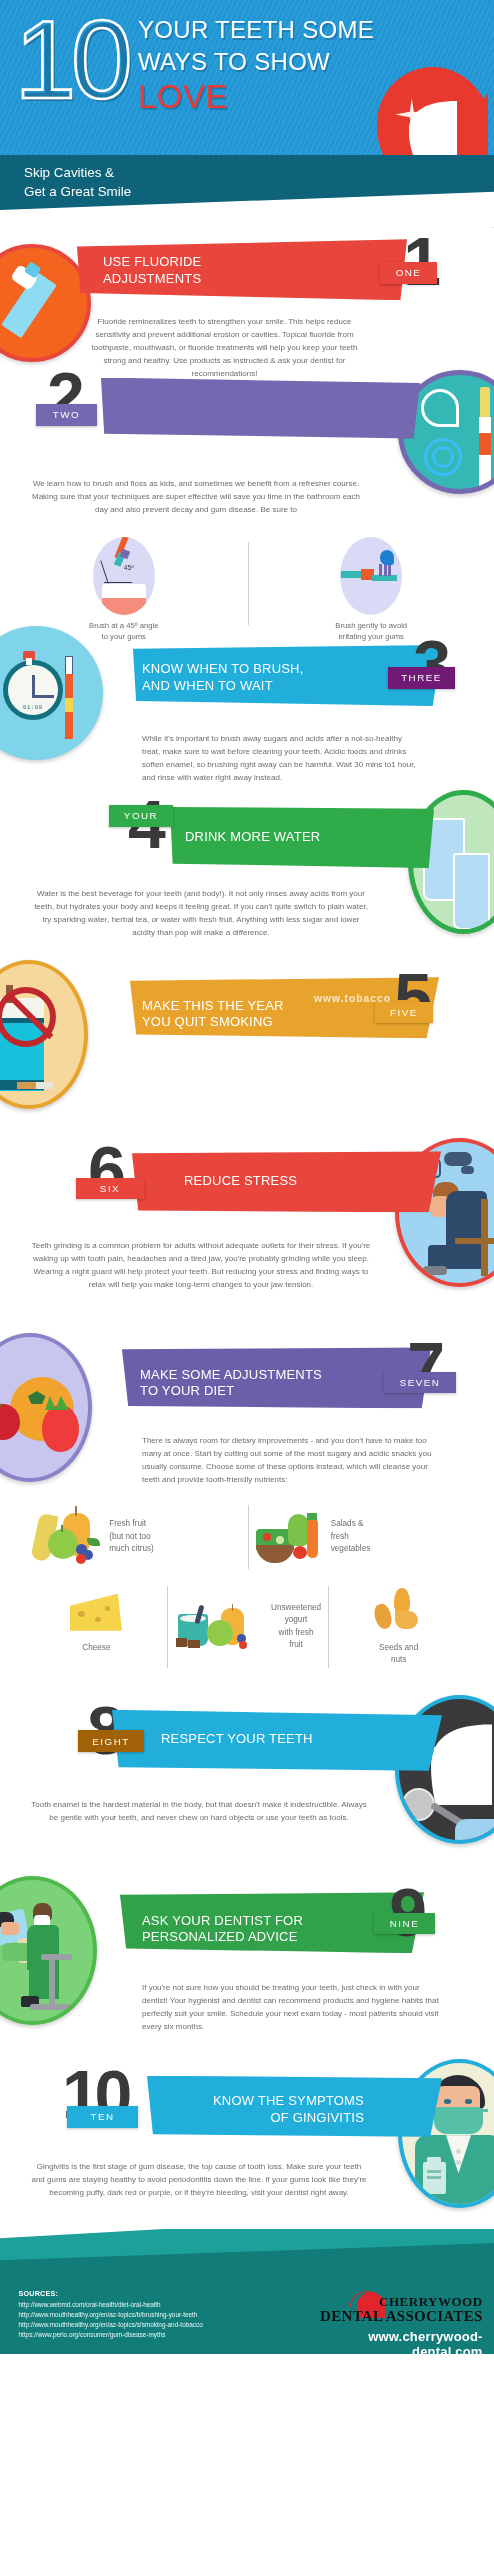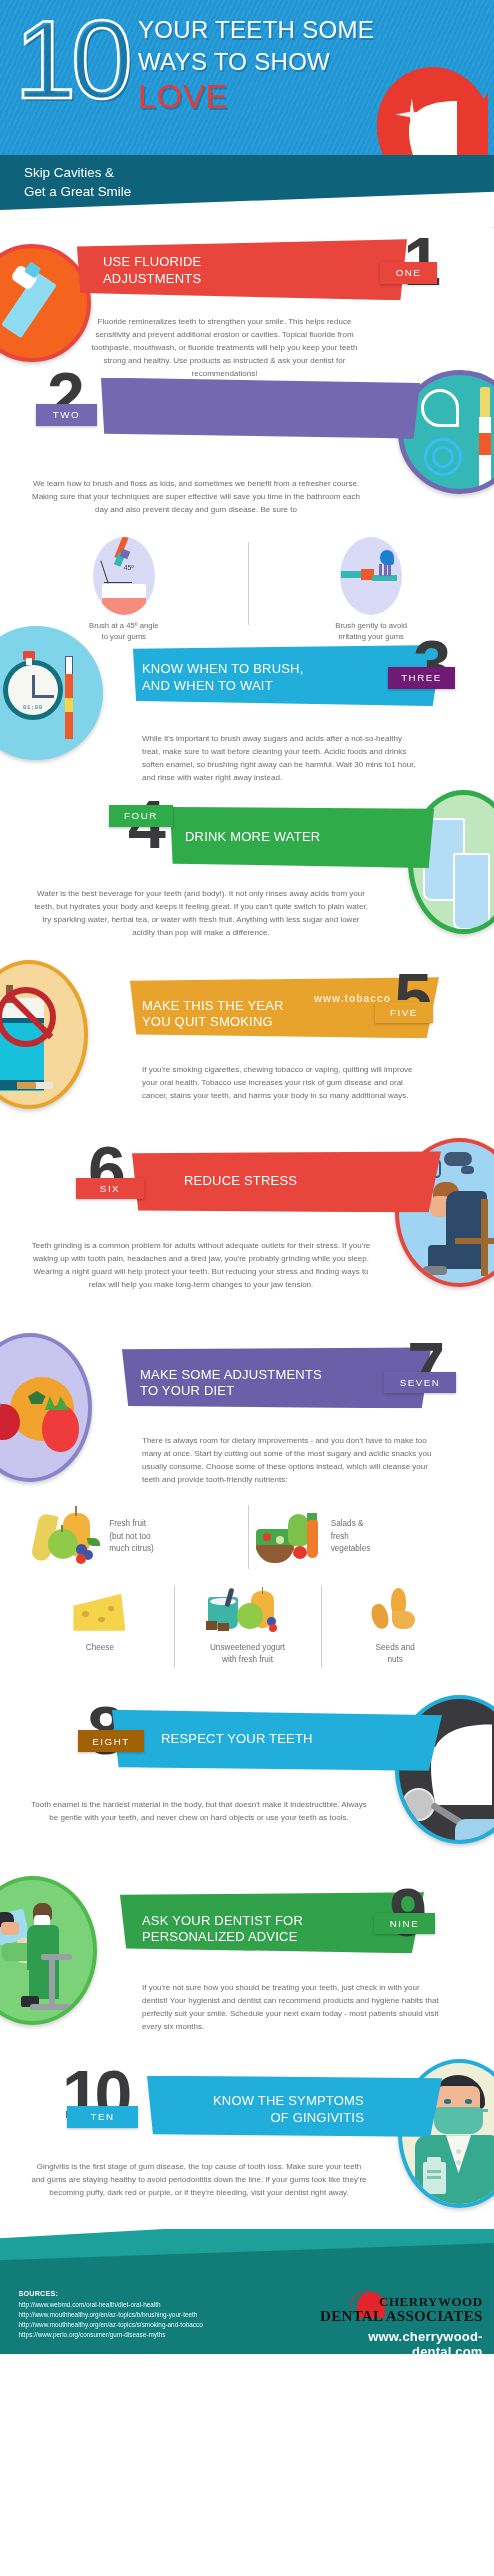--- a/index.html
+++ b/index.html
@@ -268,21 +268,21 @@
     <div class="circle-img" style="right:-24px; top:10.3px; width:111px; height:144px; border-radius:50%; background:#bfe6bc; border:5.7px solid #30ab4a;">
       <div style="position:absolute;left:10.3px;top:23px;width:42px;height:83px;background:#b5dcf5;border:2.1px solid #fff;border-radius:2.6px 2.6px 8.2px 8.2px;"></div>
       <div style="position:absolute;left:40px;top:58px;width:37px;height:77px;background:#b5dcf5;border:2.1px solid #fff;border-radius:2.6px 2.6px 8.2px 8.2px;"></div>
     </div>
     <div class="bignum" style="left:128px; top:14.4px;">4</div>
     <div class="band" style="left:170px; top:27px; width:264px; background:#30ab4a;
                 clip-path:polygon(0 0,100% 3%,98% 100%,1% 93%);"></div>
     <div class="band-title" style="left:185px; top:49px;">
       <div>DRINK MORE WATER</div>
     </div>
-    <div class="ribbon" style="left:109px; top:25px; width:64px; background:#30ab4a;">FOUR</div>
+    <div class="ribbon" style="left:109px; top:25px; width:64px; background:#30ab4a;">YOUR</div>
     <div class="body-text" style="position:absolute; left:31px; top:107px; width:340px; text-align:center;">Water is the best beverage for your teeth (and body!). It not only rinses away acids from your teeth, but hydrates your body and keeps it feeling great. If you can't quite switch to plain water, try sparkling water, herbal tea, or water with fresh fruit. Anything with less sugar and lower acidity than pop will make a difference.</div>
   </div>
 
   <div class="section" style="height:170px; margin-top:20.6px;">
     <div class="circle-img" style="left:-30px; top:4.1px; width:118px; height:149px; border-radius:50%; background:#f6d79c; border:4.1px solid #e8a32c;">
       <div style="position:absolute;left:13.4px;top:34px;width:57px;height:93px;background:#17c0db;"></div>
       <div style="position:absolute;left:13.4px;top:34px;width:57px;height:21.6px;background:#f5f5f0;"></div>
       <div style="position:absolute;left:13.4px;top:54px;width:57px;height:5.2px;background:#0e6279;"></div>
       <div style="position:absolute;left:13.4px;top:116px;width:57px;height:10.3px;background:#0e6279;"></div>
       <div style="position:absolute;left:32px;top:21.6px;width:7.2px;height:17.5px;background:#8b5a3c;"></div>
@@ -293,21 +293,20 @@
     </div>
     <div class="band" style="left:130px; top:21.6px; width:309px; background:#e8a32c;
                 clip-path:polygon(0 6%,100% 0,96% 100%,2% 94%);"></div>
     <div class="wm" style="left:314px; top:37px;">www.tobacco</div>
     <div class="band-title" style="left:142px; top:42px;">
       <div>MAKE THIS THE YEAR</div>
       <div>YOU QUIT SMOKING</div>
     </div>
     <div class="bignum" style="right:65px; top:11.3px;">5</div>
     <div class="ribbon" style="right:62px; top:46px; width:58px; background:#e8a32c;">FIVE</div>
-    <div class="body-text" style="position:absolute; left:142px; top:107px; width:278px;">If you're smoking cigarettes, chewing tobacco or vaping, quitting will improve your oral health. Tobacco use increases your risk of gum disease and oral cancer, stains your teeth, and harms your body in so many additional ways.</div>
   </div>
 
   <div class="section" style="height:170px; margin-top:5.2px;">
     <div class="circle-img" style="right:-29px; top:7.2px; width:129px; height:149px; border-radius:50%; background:#9fd5f2; border:4.6px solid #e8453c;">
       <div style="position:absolute;left:45px;top:10.3px;width:28px;height:13.4px;background:#3f5878;border-radius:7.2px;"></div>
       <div style="position:absolute;left:62px;top:24px;width:13.4px;height:8.2px;background:#3f5878;border-radius:4.6px;"></div>
       <div style="position:absolute;left:33px;top:17.5px;width:9.3px;height:18.5px;border:2.6px solid #3f5878;border-radius:5.2px;"></div>
       <div style="position:absolute;left:34px;top:40px;width:26px;height:25px;background:#a9642f;border-radius:11.3px 11.3px 3.1px 3.1px;"></div>
       <div style="position:absolute;left:31px;top:54px;width:20.6px;height:20.6px;background:#f0b08a;border-radius:7.2px;"></div>
       <div style="position:absolute;left:47px;top:49px;width:41px;height:61px;background:#2d4a6b;border-radius:11.3px 5.2px 3.1px 3.1px;"></div>
@@ -390,21 +389,21 @@
         <div class="food-art" style="width:57px;height:46px;">
           <div style="position:absolute;left:2.1px;top:7.2px;width:52px;height:37px;background:#f5d34a;clip-path:polygon(0 100%,0 32%,92% 0,100% 100%);"></div>
           <div style="position:absolute;left:10.3px;top:24px;width:7.2px;height:6.2px;background:#d9a83a;border-radius:50%;"></div>
           <div style="position:absolute;left:27px;top:30px;width:6.2px;height:5.2px;background:#d9a83a;border-radius:50%;"></div>
           <div style="position:absolute;left:37px;top:19.6px;width:5.2px;height:4.6px;background:#d9a83a;border-radius:50%;"></div>
         </div>
         <div class="food-cap" style="text-align:center;">
           <div>Cheese</div>
         </div>
       </div>
-      <div class="food-cell" style="flex-direction:column;">
+      <div class="food-cell" style="flex-direction:row;">
         <div class="food-art" style="width:88px;height:46px;">
           <div style="position:absolute;left:4.1px;top:10.3px;width:30px;height:32px;background:#3cb4a8;border-radius:3.1px 3.1px 7.2px 7.2px;"></div>
           <div style="position:absolute;left:6.2px;top:11.3px;width:26px;height:7.2px;background:#f2f2f2;border-radius:50%;"></div>
           <div style="position:absolute;left:23px;top:1px;width:5.2px;height:18.5px;background:#3a4a62;border-radius:2.6px;transform:rotate(16deg);"></div>
           <div style="position:absolute;left:2.1px;top:34px;width:11.3px;height:9.3px;background:#7a4b2a;"></div>
           <div style="position:absolute;left:14.4px;top:36px;width:11.3px;height:8.2px;background:#7a4b2a;"></div>
           <div style="position:absolute;left:47px;top:4.1px;width:23px;height:37px;background:#f2b23c;border-radius:11.3px 11.3px 13.4px 13.4px;"></div>
           <div style="position:absolute;left:58px;top:0px;width:1.5px;height:7.2px;background:#9b7a52;"></div>
           <div style="position:absolute;left:33px;top:16.5px;width:26px;height:26px;background:#8fcb46;border-radius:50%;"></div>
           <div style="position:absolute;left:63px;top:30px;width:9.3px;height:9.3px;background:#3e55a8;border-radius:50%;"></div>

